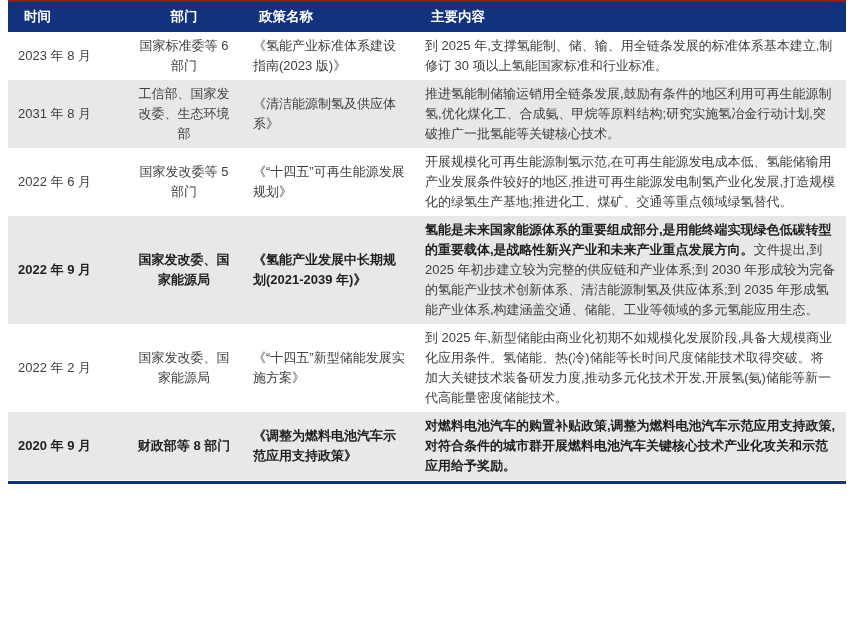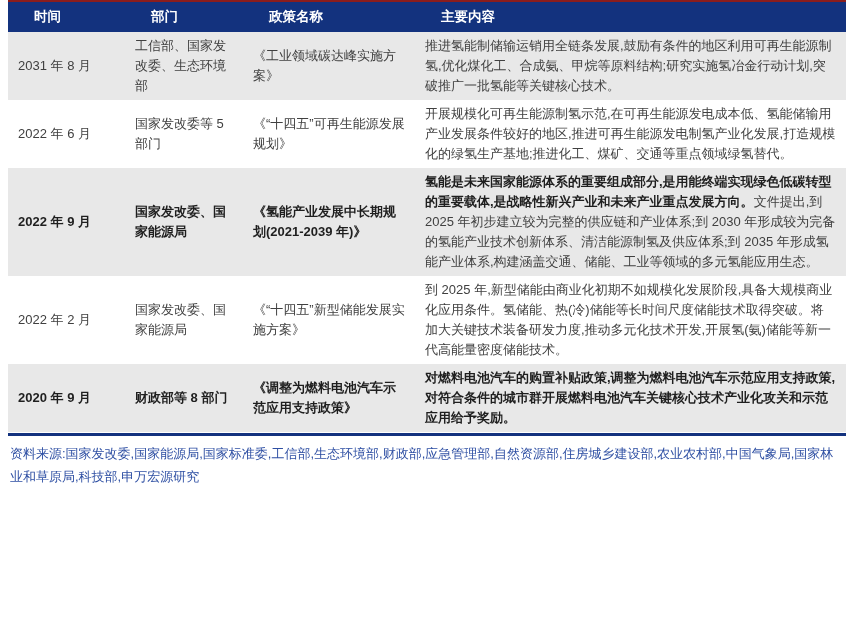--- a/index.html
+++ b/index.html
@@ -18,24 +18,24 @@
   .ptable { display: table; width: 100%; table-layout: fixed; border-collapse: collapse; }
   .thead { display: table-row; }
   .trow  { display: table-row; background: #ffffff; }
   .trow.shaded { background: #e8e8e8; }
   .cell {
     display: table-cell; vertical-align: middle;
     padding: 4px 10px; font-size: 13px; line-height: 20px; color: #404040;
   }
   .thead .cell {
     background: #13327e; color: #ffffff; font-weight: bold;
-    font-size: 13.5px; padding: 6px 26px; line-height: 18px;
+    font-size: 13.5px; padding: 6px 16px; line-height: 18px;
   }
   .col-time   { width: 117px; }
-  .col-dept   { width: 118px; }
+  .col-dept   { width: 118px; text-align: center; }
   .col-policy { width: 172px; }
   .col-content{ }
   .emph .col-time, .emph .col-dept, .emph .col-policy {
     font-weight: bold; color: #1f1f1f;
   }
   .seg { color: #404040; }
   .seg.bold { font-weight: bold; color: #1f1f1f; }
   .bottom-rule { height: 3px; background: #13327e; margin-top: 1px; }
   .source {
     padding: 6px 2px 0 2px; font-size: 13px; line-height: 23px;
@@ -50,24 +50,30 @@
 
 
   <div class="ptable">
     <div class="thead">
       <div class="cell col-time">时间</div>
       <div class="cell col-dept">部门</div>
       <div class="cell col-policy">政策名称</div>
       <div class="cell col-content">主要内容</div>
     </div>
     <div id="tbody" style="display: table-row-group;">
+        <div class="trow">
+          <div class="cell col-time">2023 年 8 月</div>
+          <div class="cell col-dept">国家标准委等 6 部门</div>
+          <div class="cell col-policy">《氢能产业标准体系建设指南(2023 版)》</div>
+          <div class="cell col-content"><span class="seg">到 2025 年,支撑氢能制、储、输、用全链条发展的标准体系基本建立,制修订 30 项以上氢能国家标准和行业标准。</span></div>
+        </div>
         <div class="trow shaded">
           <div class="cell col-time">2031 年 8 月</div>
           <div class="cell col-dept">工信部、国家发改委、生态环境部</div>
-          <div class="cell col-policy">《工业领域碳达峰实施方案》</div>
+          <div class="cell col-policy">《清洁能源制氢及供应体系》</div>
           <div class="cell col-content"><span class="seg">推进氢能制储输运销用全链条发展,鼓励有条件的地区利用可再生能源制氢,优化煤化工、合成氨、甲烷等原料结构;研究实施氢冶金行动计划,突破推广一批氢能等关键核心技术。</span></div>
         </div>
         <div class="trow">
           <div class="cell col-time">2022 年 6 月</div>
           <div class="cell col-dept">国家发改委等 5 部门</div>
           <div class="cell col-policy">《“十四五”可再生能源发展规划》</div>
           <div class="cell col-content"><span class="seg">开展规模化可再生能源制氢示范,在可再生能源发电成本低、氢能储输用产业发展条件较好的地区,推进可再生能源发电制氢产业化发展,打造规模化的绿氢生产基地;推进化工、煤矿、交通等重点领域绿氢替代。</span></div>
         </div>
         <div class="trow shaded emph">
           <div class="cell col-time">2022 年 9 月</div>
@@ -85,14 +91,13 @@
           <div class="cell col-time">2020 年 9 月</div>
           <div class="cell col-dept">财政部等 8 部门</div>
           <div class="cell col-policy">《调整为燃料电池汽车示范应用支持政策》</div>
           <div class="cell col-content"><span class="seg bold">对燃料电池汽车的购置补贴政策,调整为燃料电池汽车示范应用支持政策,对符合条件的城市群开展燃料电池汽车关键核心技术产业化攻关和示范应用给予奖励。</span></div>
         </div>
       </div>
   </div>
 
   <div class="bottom-rule"></div>
 
-  <div class="source">资料来源:国家发改委,国家能源局,国家标准委,工信部,生态环境部,财政部,应急管理部,自然资源部,住房城乡建设部,农业农村部,中国气象局,国家林业和草原局,科技部,申万宏源研究</div>
 </div>
 
 </body></html>

